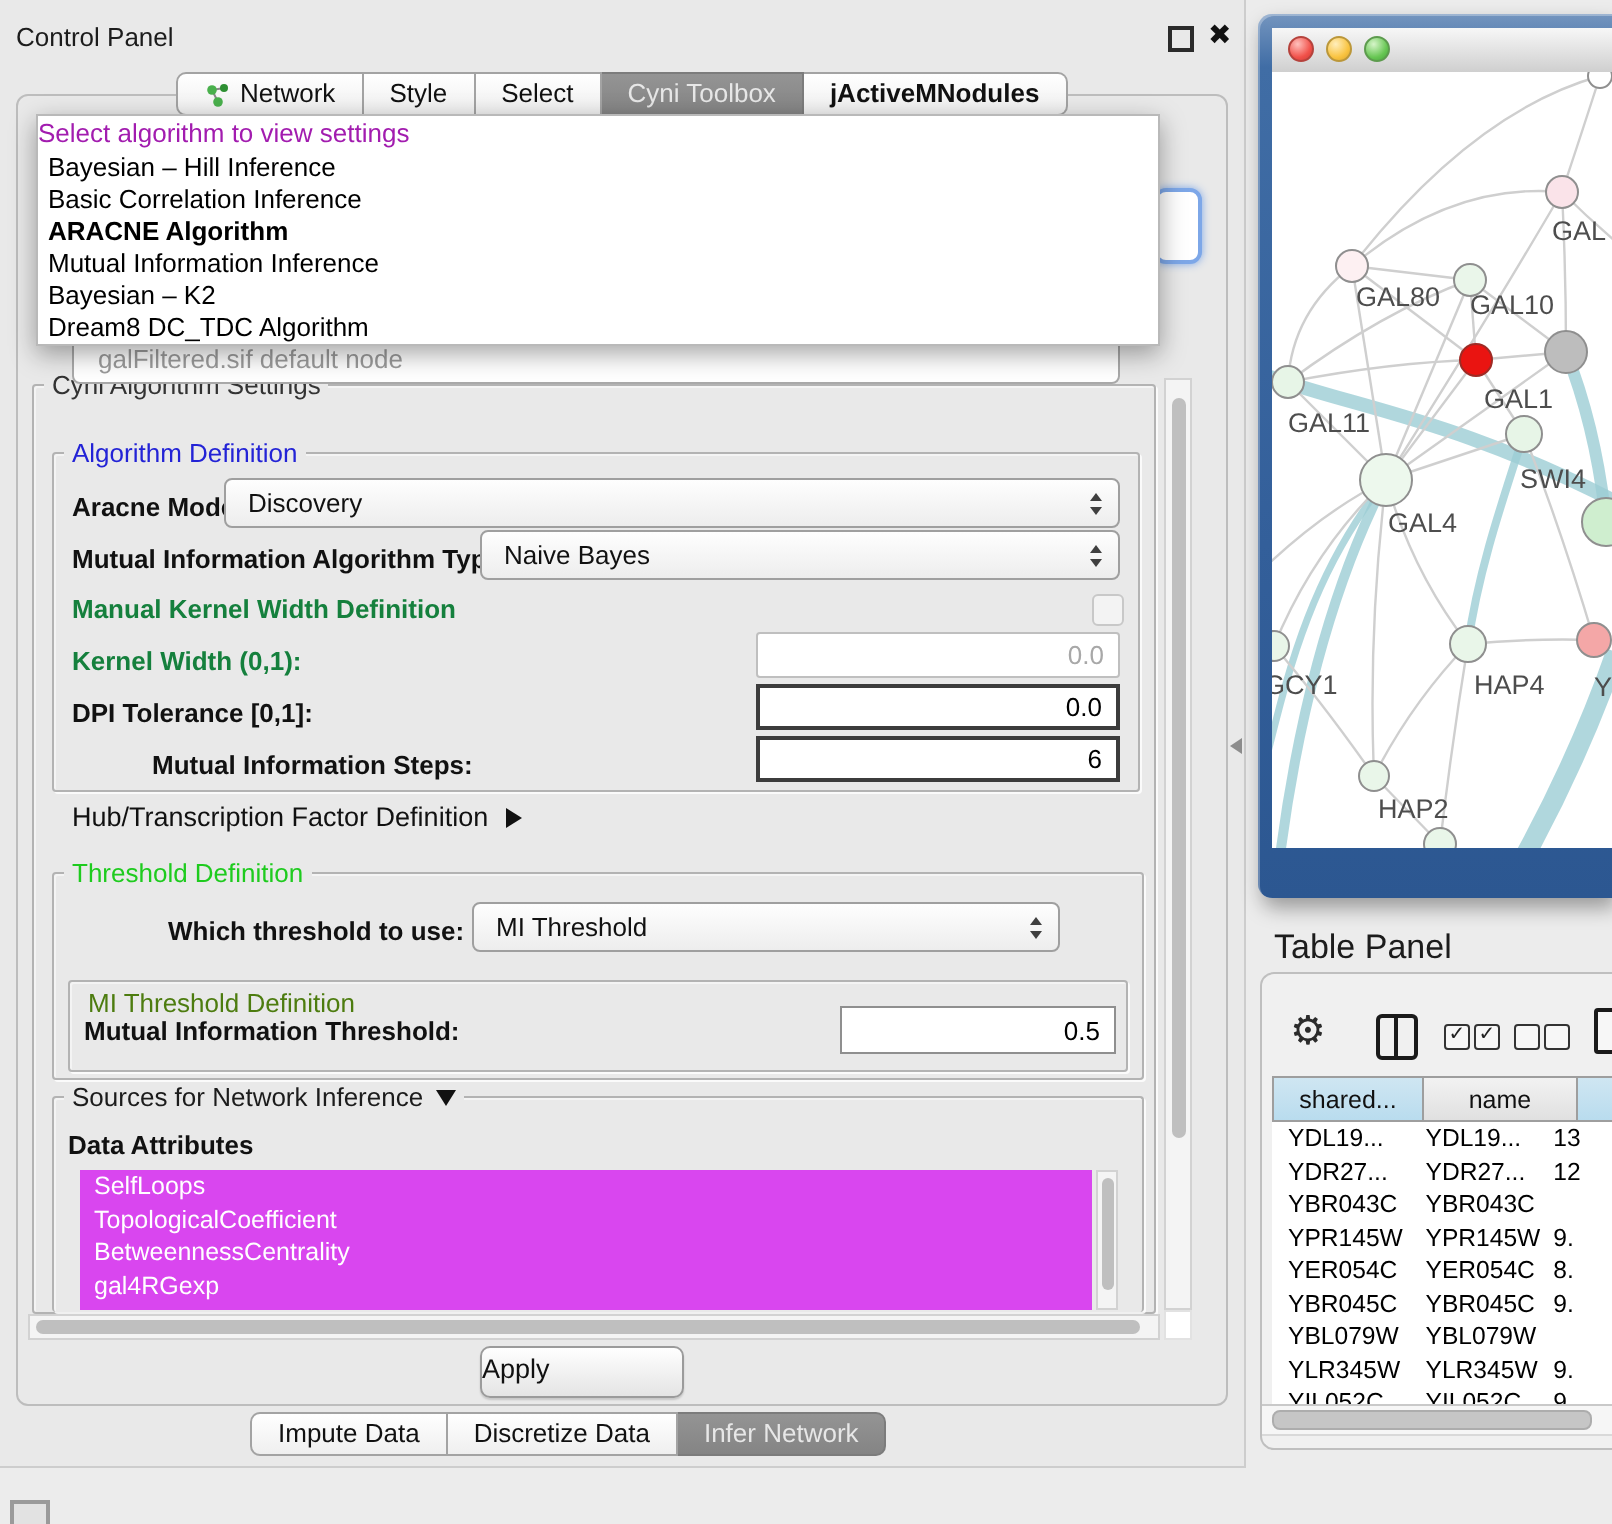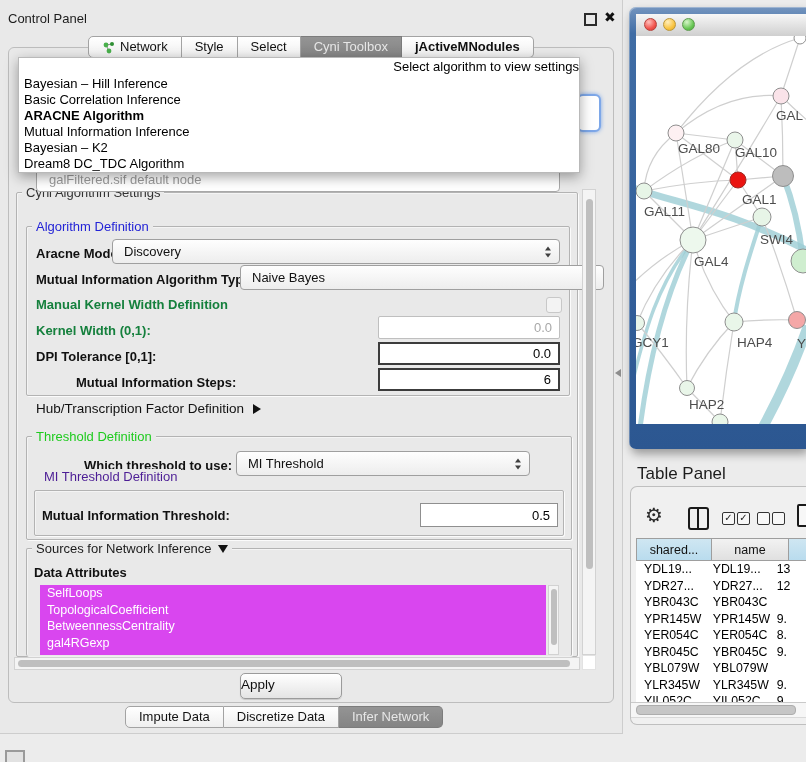--- a/index.html
+++ b/index.html
@@ -20,21 +20,21 @@
   .seg-control{position:absolute;display:flex;height:22px;}
   .seg{border:1px solid #a3a3a3;border-left:none;background:linear-gradient(#ffffff,#efefef);
       padding:0 13px;font-size:13px;color:#111;line-height:22px;display:flex;align-items:center;gap:5px;white-space:nowrap;}
   .seg:first-child{border-left:1px solid #a3a3a3;border-radius:5px 0 0 5px;}
   .seg:last-child{border-radius:0 5px 5px 0;}
   .seg.selected{background:linear-gradient(#949494,#848484);color:#e7e7e7;border-color:#7c7c7c;}
 
   
   .alg-popup{position:absolute;left:18px;top:57px;width:560px;height:114px;background:#fff;
       border:1px solid #b9b9b9;box-shadow:0 4px 12px rgba(0,0,0,0.35);z-index:30;}
-  .alg-placeholder{height:18px;line-height:18px;text-align:right;color:#000000;font-size:13px;}
+  .alg-placeholder{height:18px;line-height:18px;text-align:left;color:#a21caf;font-size:13px;}
   .alg-item{height:16px;line-height:16px;font-size:13px;color:#000;padding-left:5px;}
 
   .bg-combo{position:absolute;left:36px;top:168px;width:524px;height:24px;background:#fff;
       border:1px solid #a9a9a9;border-radius:4px;z-index:4;font-size:13px;color:#9b9b9b;
       line-height:22px;padding-left:12px;box-sizing:border-box;overflow:hidden;}
   .bg-focus{position:absolute;left:577px;top:94px;width:20px;height:34px;background:#fff;
       border:2px solid #7da7e8;border-radius:6px;box-shadow:0 0 4px #7da7e8;z-index:4;}
 
   
   .group{position:absolute;border:1px solid #b3b3b3;border-radius:2px;
@@ -179,21 +179,21 @@
     <div class="lbl bold" style="left:36px;top:246px;">Aracne Mode:</div>
     <div class="combo" style="left:112px;top:239px;width:448px;height:25px;">
       <span>Discovery</span>
       <span class="updown">
           <span class="arr up"></span>
           <span class="arr down"></span>
         </span>
     </div>
 
     <div class="lbl bold" style="left:36px;top:272px;">Mutual Information Algorithm Type:</div>
-    <div class="combo" style="left:240px;top:265px;width:364px;height:25px;">
+    <div class="combo" style="left:240px;top:265px;width:320px;height:25px;">
       <span>Naive Bayes</span>
       <span class="updown">
           <span class="arr up"></span>
           <span class="arr down"></span>
         </span>
     </div>
 
     <div class="lbl bold dis" style="left:36px;top:297px;">Manual Kernel Width Definition</div>
     <div class="checkbox" style="left:546px;top:297px;"></div>
 
@@ -217,21 +217,21 @@
     <div class="lbl bold" style="left:84px;top:458px;">Which threshold to use:</div>
     <div class="combo" style="left:236px;top:451px;width:294px;height:25px;">
       <span>MI Threshold</span>
       <span class="updown">
           <span class="arr up"></span>
           <span class="arr down"></span>
         </span>
     </div>
 
     <div class="group" style="left:34px;top:490px;width:528px;height:44px;"></div>
-    <div class="group-label" style="left:40px;top:469px;color:#4c1d95;">MI Threshold Definition</div>
+    <div class="group-label" style="left:40px;top:494px;color:#4d7c0f;">MI Threshold Definition</div>
 
     <div class="lbl bold" style="left:42px;top:508px;">Mutual Information Threshold:</div>
     <div class="tinput mid" style="left:420px;top:503px;width:138px;height:24px;">0.5</div>
 
     <div class="group" style="left:26px;top:548px;width:544px;height:107px;border-bottom:none;"></div>
     <div class="group-label" style="left:32px;top:541px;color:#1c1c1c;">
       <span>Sources for Network Inference</span>
       <span class="tri-down"></span>
     </div>
 

